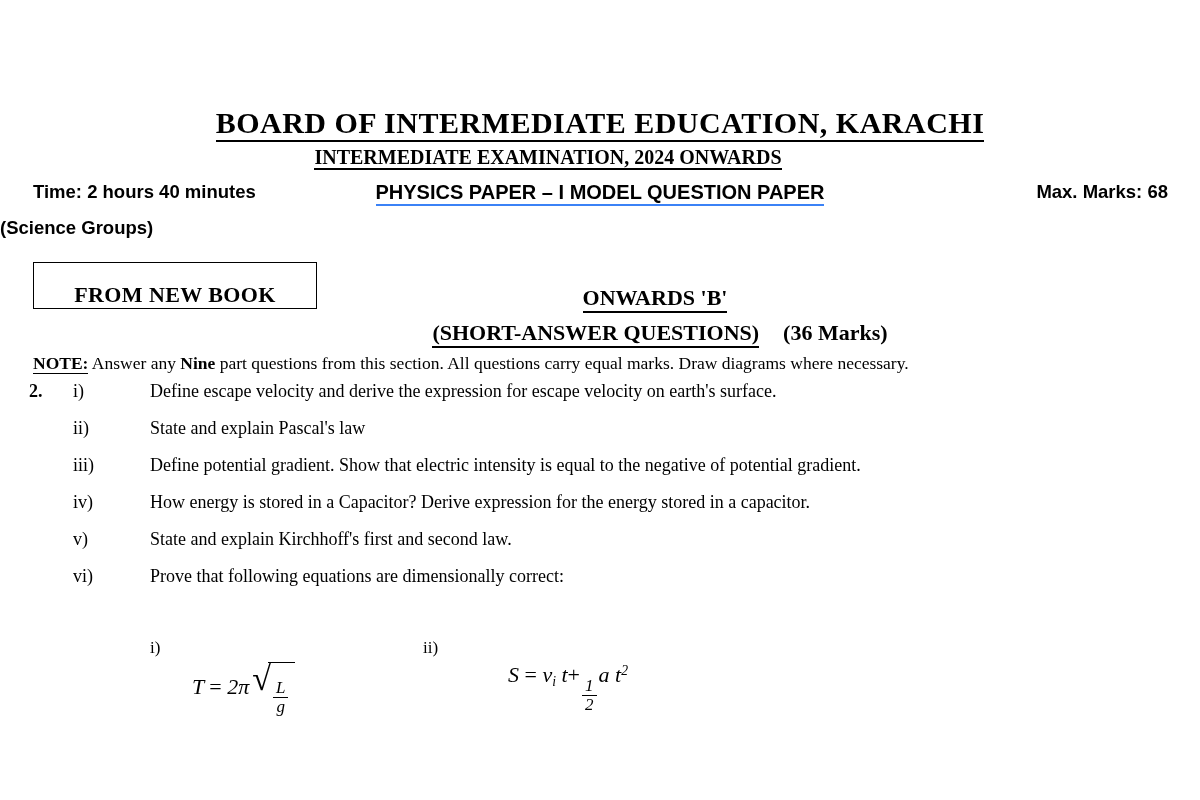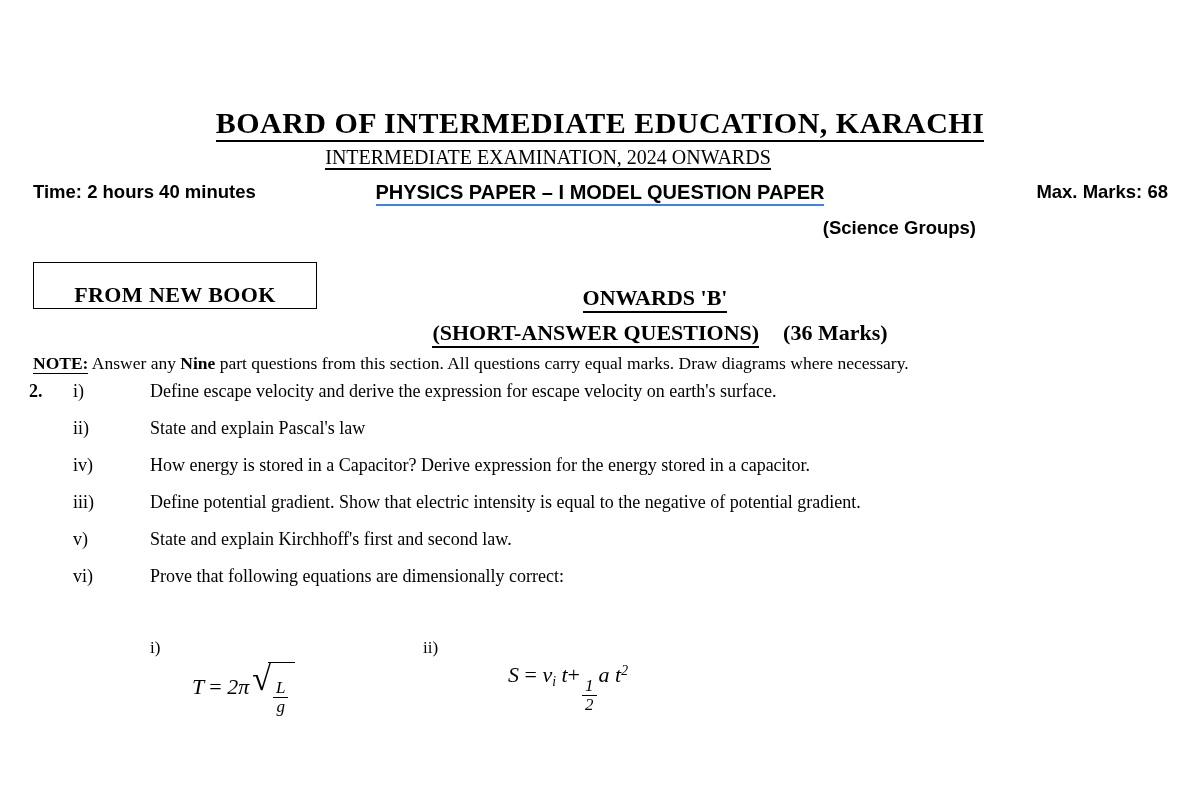--- a/index.html
+++ b/index.html
@@ -39,21 +39,21 @@
     border-bottom: 2px solid #000;
     padding-bottom: 1px;
   }
   .exam-line {
     position: absolute;
     top: 146px;
     left: 0;
     width: 1096px;
     text-align: center;
     font-family: "Liberation Serif", serif;
-    font-weight: normal;
+    font-weight: bold;
     font-size: 20px;
     white-space: nowrap;
   }
   .exam-line span {
     border-bottom: 2px solid #000;
     padding-bottom: 0px;
   }
 
   .meta-row {
     position: absolute;
@@ -94,21 +94,21 @@
     font-family: "Liberation Sans", sans-serif;
     font-weight: bold;
     font-size: 18.5px;
     white-space: nowrap;
   }
   .group-line {
     position: absolute;
     top: 217px;
     left: 0;
     width: 976px;
-    text-align: right;
+    text-align: left;
     font-family: "Liberation Sans", sans-serif;
     font-weight: bold;
     font-size: 18.5px;
   }
 
   
   .newbook-box {
     position: absolute;
     top: 262px;
     left: 33px;
@@ -319,27 +319,27 @@
       <span class="q-roman">i)</span>
       <span class="q-text">Define escape velocity and derive the expression for escape velocity on earth's surface.</span>
     </div>
 
     <div class="q-item">
       <span class="q-roman">ii)</span>
       <span class="q-text">State and explain Pascal's law</span>
     </div>
 
     <div class="q-item">
+      <span class="q-roman">iii)</span>
+      <span class="q-text">Define potential gradient. Show that electric intensity is equal to the negative of potential gradient.</span>
+    </div>
+
+    <div class="q-item">
       <span class="q-roman">iv)</span>
       <span class="q-text">How energy is stored in a Capacitor? Derive expression for the energy stored in a capacitor.</span>
-    </div>
-
-    <div class="q-item">
-      <span class="q-roman">iii)</span>
-      <span class="q-text">Define potential gradient. Show that electric intensity is equal to the negative of potential gradient.</span>
     </div>
 
     <div class="q-item">
       <span class="q-roman">v)</span>
       <span class="q-text">State and explain Kirchhoff's first and second law.</span>
     </div>
 
     <div class="q-item">
       <span class="q-roman">vi)</span>
       <span class="q-text">Prove that following equations are dimensionally correct:</span>

